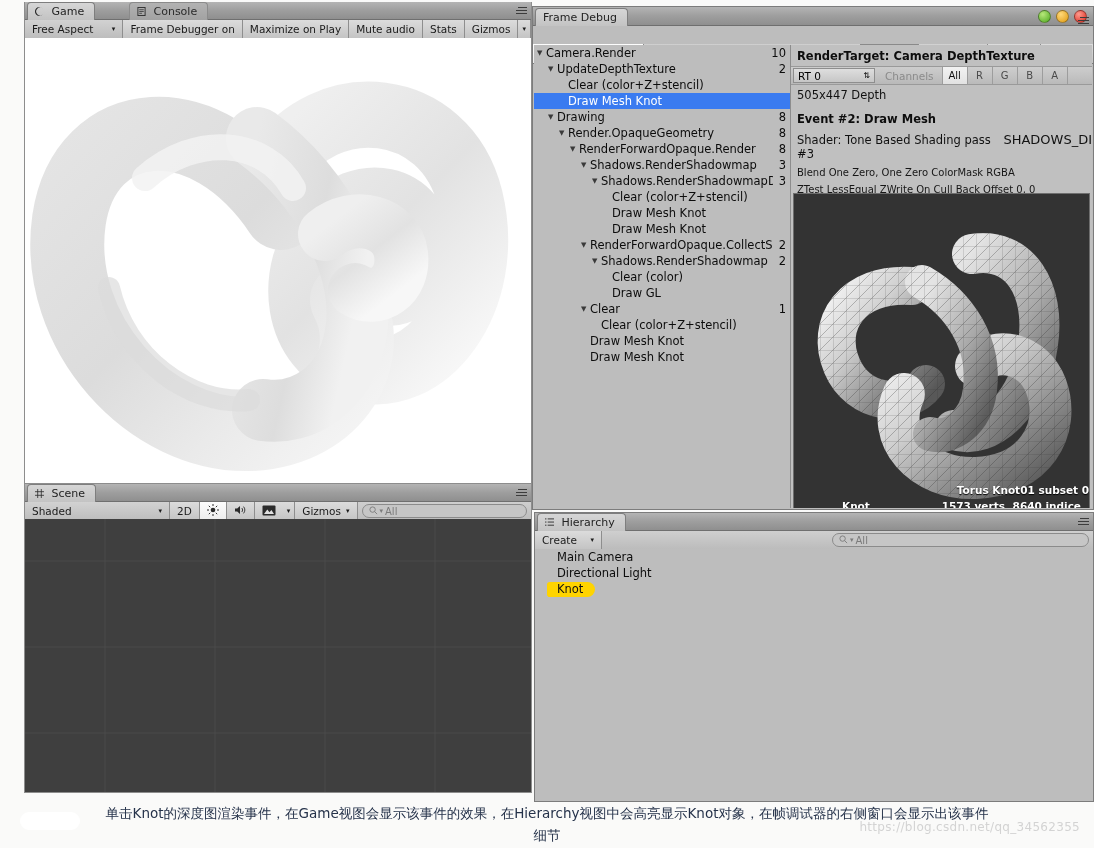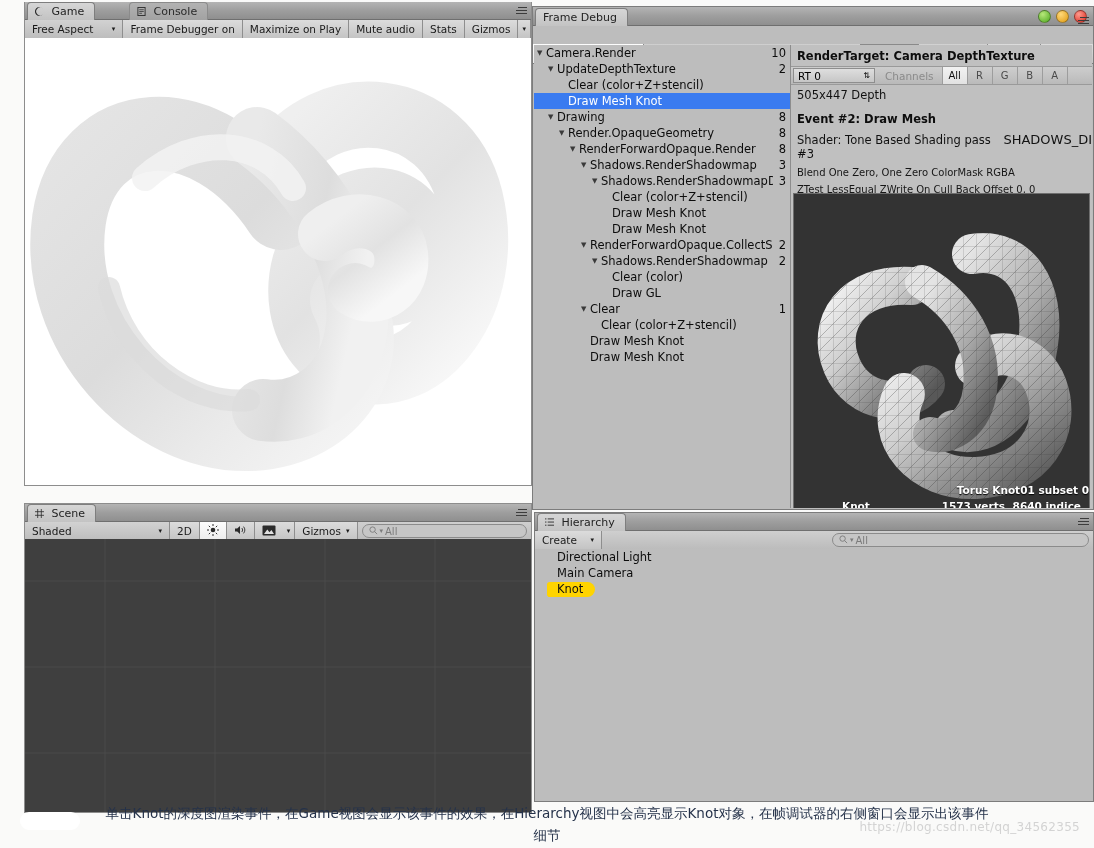--- a/index.html
+++ b/index.html
@@ -51,21 +51,21 @@
     position:absolute;right:3px;top:3px;width:16px;height:11px;
     cursor:default;
   }
   .panemenu i{display:block;height:1px;background:#3c3c3c;margin:2px 0 0 4px;width:11px;}
   .panemenu i:first-child{margin-left:6px;width:9px;}
   
   #gameview{left:24px;top:2px;width:508px;height:484px;
             background:#ffffff;border:1px solid #8d8d8d;border-top:none;}
   #gamecanvas{position:absolute;left:0;top:36px;right:0;bottom:0;background:#fff;overflow:hidden;}
   
-  #sceneview{left:24px;top:503px;width:508px;height:310px;
+  #sceneview{left:24px;top:483px;width:508px;height:310px;
              background:#3b3b3b;border:1px solid #8d8d8d;}
   #scenecanvas{position:absolute;left:0;top:35px;right:0;bottom:0;
       background:#3f3f3f;overflow:hidden;}
   .searchfield{
     flex:1;margin:2px 4px;border-radius:8px;
     background:#c6c6c6;border:1px solid #8b8b8b;
     display:flex;align-items:center;padding-left:6px;
     color:#7b7b7b;font-size:10px;
   }
   
@@ -561,22 +561,22 @@
               <circle cx="4" cy="4" r="3" fill="none" stroke="#7b7b7b"></circle>
               <path d="M6.2 6.2 9 9" stroke="#7b7b7b"></path>
             </svg>
         </span>
         <span style="font-size:7px;margin-right:2px;">▾</span>
         <span>All</span>
       </div>
     </div>
   </div>
   <div id="hierlist">
+      <div class="hrow"><span>Main Camera</span></div>
       <div class="hrow"><span>Directional Light</span></div>
-      <div class="hrow"><span>Main Camera</span></div>
       <div class="hrow selected"><span class="hpill">Knot</span></div>
     </div>
 </div>
 
 <div class="eraser"></div>
 <div id="caption">
   <span class="l1">单击Knot的深度图渲染事件，在Game视图会显示该事件的效果，在Hierarchy视图中会高亮显示Knot对象，在帧调试器的右侧窗口会显示出该事件</span>
   <span class="l2">细节</span>
 </div>
 <div id="watermark">https://blog.csdn.net/qq_34562355</div>

